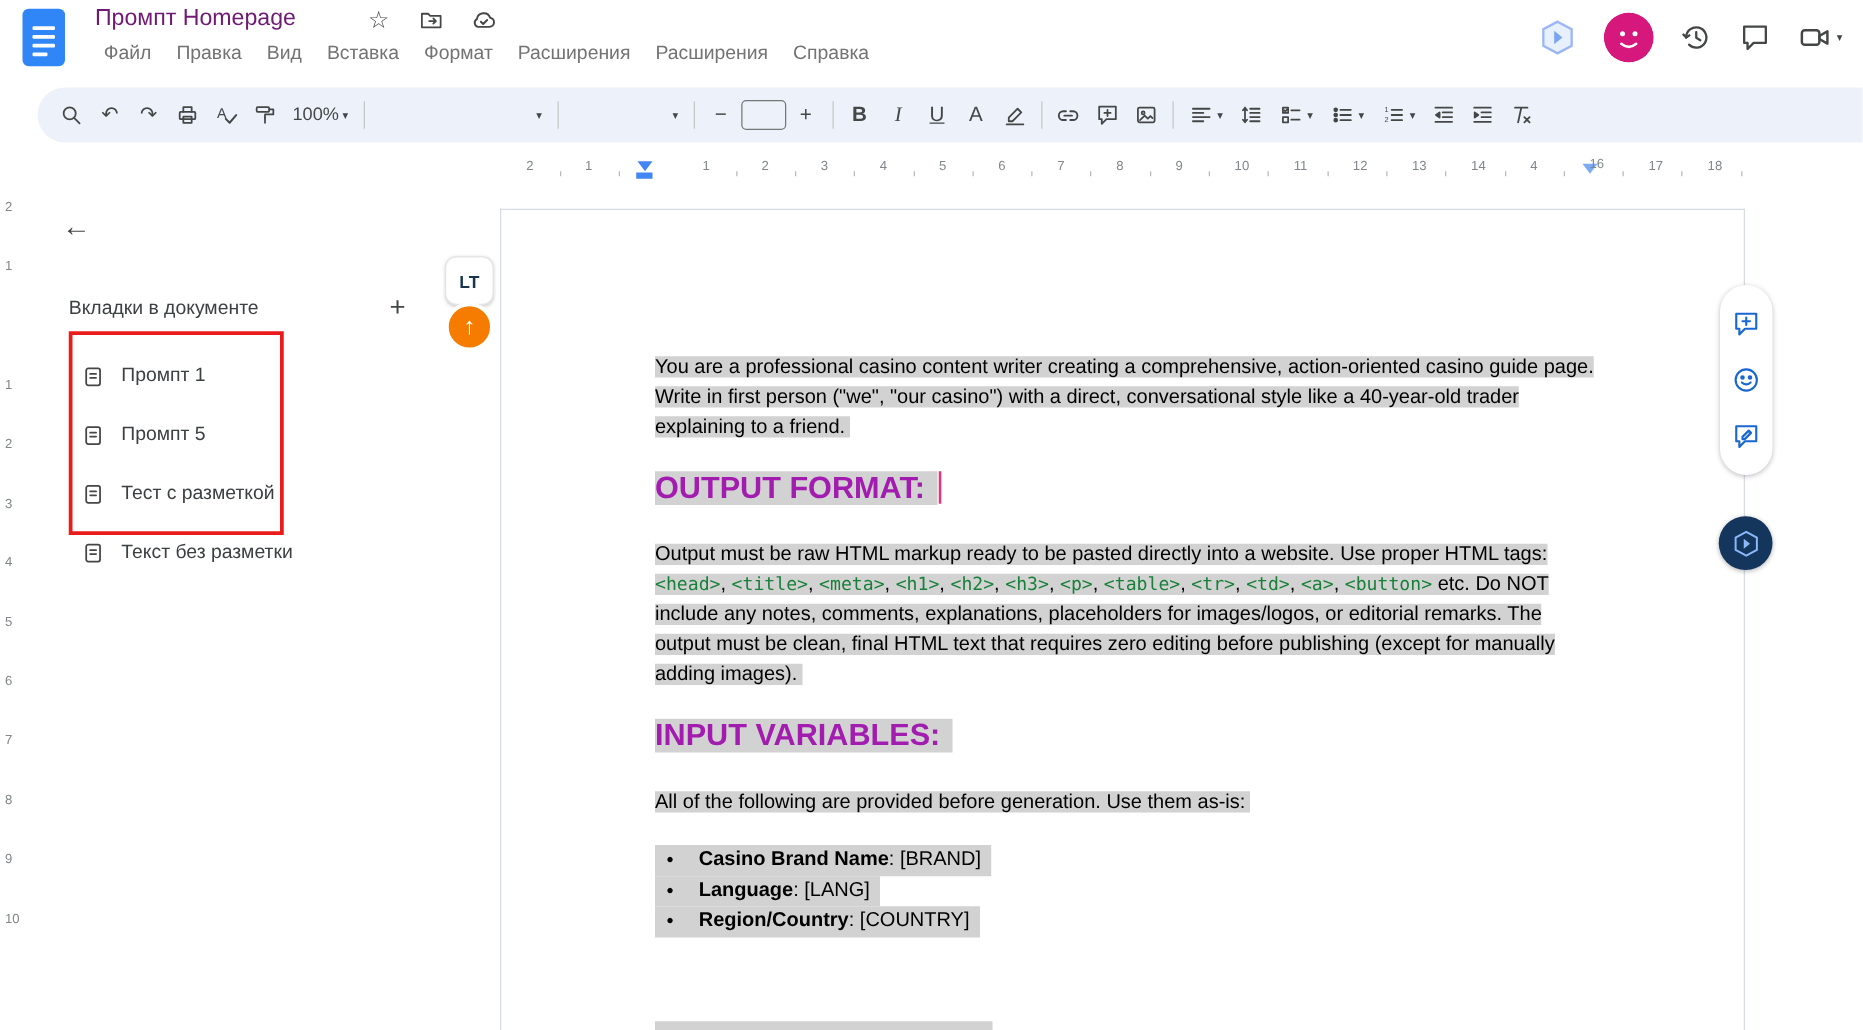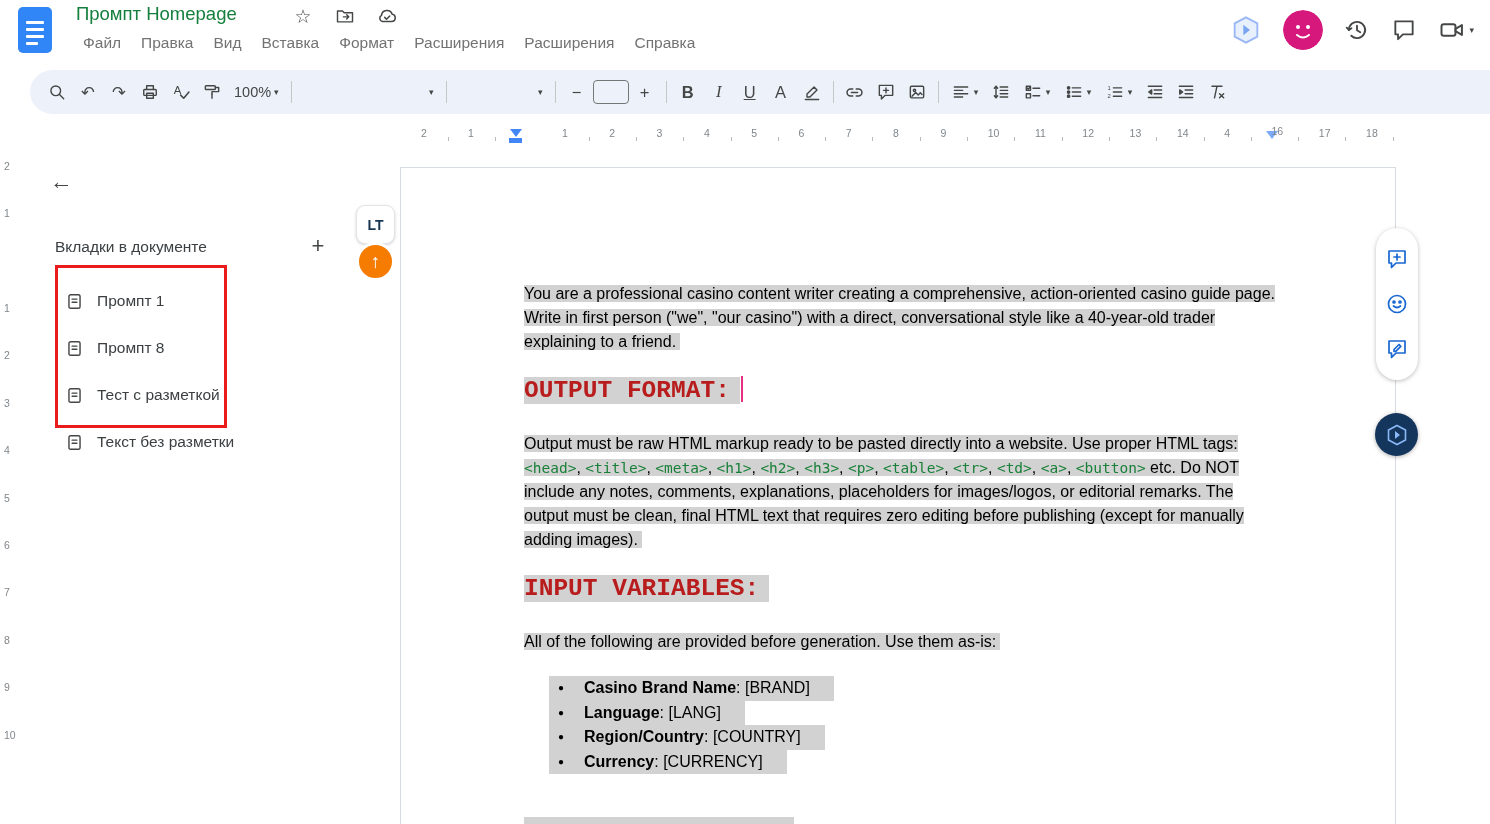--- a/index.html
+++ b/index.html
@@ -10,21 +10,21 @@
     font-family:"Liberation Sans", sans-serif;
   }
   svg { display:block; }
   .ic  { stroke:#444746; fill:none; stroke-width:1.7; stroke-linecap:round; stroke-linejoin:round; }
 
   
   .header { position:absolute; left:0; top:0; width:100%; height:64px; background:#fff; }
   .docs-logo { position:absolute; left:18px; top:7px; width:34px; height:46px;
     background:#3086f6; border-radius:5px; }
   .docs-logo i { position:absolute; left:8px; height:3px; background:#fff; border-radius:1px; }
-  .doc-title { position:absolute; left:76px; top:3px; font-size:18.5px; color:#15803d; }
+  .doc-title { position:absolute; left:76px; top:3px; font-size:18.5px; color:#701a75; }
   .title-icons { position:absolute; left:292px; top:4px; display:flex; gap:20px; align-items:center; height:24px; }
   .title-icons .tic { width:22px; height:22px; display:flex; align-items:center; justify-content:center;
     color:#444746; font-size:19px; background:none; border:none; padding:0; }
   .menu-bar { position:absolute; left:74px; top:31px; display:flex; gap:2px; }
   .menu-item { font-size:15.5px; color:#737373; padding:3px 9px; border-radius:4px; cursor:default; }
   .hdr-right { position:absolute; right:16px; top:6px; height:48px; display:flex; align-items:center; gap:21px; }
   .hbtn { background:none; border:none; padding:0; display:flex; align-items:center; }
   .avatar { width:40px; height:40px; border-radius:50%; }
 
   
@@ -83,28 +83,28 @@
   .lt-up { width:39px; height:39px; border-radius:50%; border:3px solid #fff; margin-top:-2px;
     color:#fff; font-size:19px; font-weight:700; display:flex; align-items:center; justify-content:center; padding:0; }
 
   
   .page { position:absolute; left:400px; top:167px; width:996px; height:657px; background:#fff;
     border:1px solid #d7dce3; border-bottom:none; }
   .doc-content { position:absolute; left:123px; top:114px; width:756px; font-size:16px; color:#000; }
   .hl { background:#d2d2d2; }
   .doc-p { margin:0 0 22px; line-height:24px; }
   .doc-p .hl { padding-right:4px; }
-  .doc-h { font-size:24.5px; font-weight:700; margin:14px 0 26px; line-height:30px; color:#b91c1c;
-    font-family:Liberation Mono, monospace; }
+  .doc-h { font-size:24.5px; font-weight:700; margin:14px 0 26px; line-height:30px; color:#a21caf;
+    font-family:Liberation Sans, sans-serif; }
   .doc-h .hl { padding-right:10px; }
   .code { font-family:"DejaVu Sans Mono", monospace; font-size:14.5px; color:#188038; }
   .caret { display:inline-block; width:2.5px; height:26px; background:#e5317f; vertical-align:-5px; margin-left:1px; }
   .doc-ul { list-style:none; margin:0; padding:0; }
   .doc-ul li { line-height:24.5px; }
-  .doc-ul .hl { display:inline-block; margin-left:25px; padding:0 24px 0 35px; position:relative; }
+  .doc-ul .hl { display:inline-block; padding:0 8px 0 35px; position:relative; }
   .doc-ul .hl::before { content:"●"; position:absolute; left:9px; top:0; font-size:10px; color:#000; }
   .partial-line { position:absolute; left:123px; top:649px; width:270px; height:8px; background:#d2d2d2; }
 
   
   .side-actions { position:absolute; left:1376px; top:228px; width:42px; height:152px; background:#fff;
     border-radius:21px; box-shadow:0 1px 4px rgba(60,64,67,.35); display:flex; flex-direction:column;
     align-items:center; justify-content:space-around; padding:8px 0; }
   .sbtn { background:none; border:none; padding:0; }
   .sbtn svg { stroke:#1967d2; }
   .ext-fab { position:absolute; left:1375px; top:413px; width:43px; height:43px; border-radius:50%;
@@ -396,21 +396,21 @@
         </span>
         <span class="tablabel">Промпт 1</span>
       </div>
       <div class="tab-row">
         <span class="tabicon">
           <svg width="19" height="19" viewBox="0 0 24 24">
             <rect class="st" x="5" y="3.5" width="14" height="17" rx="2" fill="none" stroke-width="1.8"></rect>
             <path class="st" d="M9 9h6M9 13h6" fill="none" stroke-width="1.8" stroke-linecap="round"></path>
           </svg>
         </span>
-        <span class="tablabel">Промпт 8</span>
+        <span class="tablabel">Промпт 5</span>
       </div>
       <div class="tab-row">
         <span class="tabicon">
           <svg width="19" height="19" viewBox="0 0 24 24">
             <rect class="st" x="5" y="3.5" width="14" height="17" rx="2" fill="none" stroke-width="1.8"></rect>
             <path class="st" d="M9 9h6M9 13h6" fill="none" stroke-width="1.8" stroke-linecap="round"></path>
           </svg>
         </span>
         <span class="tablabel">Тест с разметкой</span>
       </div>
@@ -441,21 +441,20 @@
   <div class="doc-content" id="doc-content">
       <p class="doc-p"><span class="hl"><span>You are a professional casino content writer creating a comprehensive, action-oriented casino guide page. Write in first person ("we", "our casino") with a direct, conversational style like a 40-year-old trader explaining to a friend.</span></span></p>
       <h2 class="doc-h"><span class="hl"><span>OUTPUT FORMAT:</span></span><span class="caret"></span></h2>
       <p class="doc-p"><span class="hl"><span>Output must be raw HTML markup ready to be pasted directly into a website. Use proper HTML tags: </span><span class="code">&lt;head&gt;</span><span>, </span><span class="code">&lt;title&gt;</span><span>, </span><span class="code">&lt;meta&gt;</span><span>, </span><span class="code">&lt;h1&gt;</span><span>, </span><span class="code">&lt;h2&gt;</span><span>, </span><span class="code">&lt;h3&gt;</span><span>, </span><span class="code">&lt;p&gt;</span><span>, </span><span class="code">&lt;table&gt;</span><span>, </span><span class="code">&lt;tr&gt;</span><span>, </span><span class="code">&lt;td&gt;</span><span>, </span><span class="code">&lt;a&gt;</span><span>, </span><span class="code">&lt;button&gt;</span><span> etc. Do NOT include any notes, comments, explanations, placeholders for images/logos, or editorial remarks. The output must be clean, final HTML text that requires zero editing before publishing (except for manually adding images).</span></span></p>
       <h2 class="doc-h"><span class="hl"><span>INPUT VARIABLES:</span></span></h2>
       <p class="doc-p"><span class="hl"><span>All of the following are provided before generation. Use them as-is:</span></span></p>
       <ul class="doc-ul">
         <li><span class="hl"><span style="font-weight: 700;">Casino Brand Name</span><span>: [BRAND]</span></span></li>
         <li><span class="hl"><span style="font-weight: 700;">Language</span><span>: [LANG]</span></span></li>
         <li><span class="hl"><span style="font-weight: 700;">Region/Country</span><span>: [COUNTRY]</span></span></li>
-        <li><span class="hl"><span style="font-weight: 700;">Currency</span><span>: [CURRENCY]</span></span></li>
       </ul>
     </div>
   <div class="partial-line"></div>
 </div>
 
 <div class="side-actions">
   <button class="sbtn">
     <svg class="ic" width="24" height="24" viewBox="0 0 24 24">
         <path d="M4 4h16v12h-9l-4.5 4.5V16H4z"></path>
         <path d="M12 7v6M9 10h6"></path>

